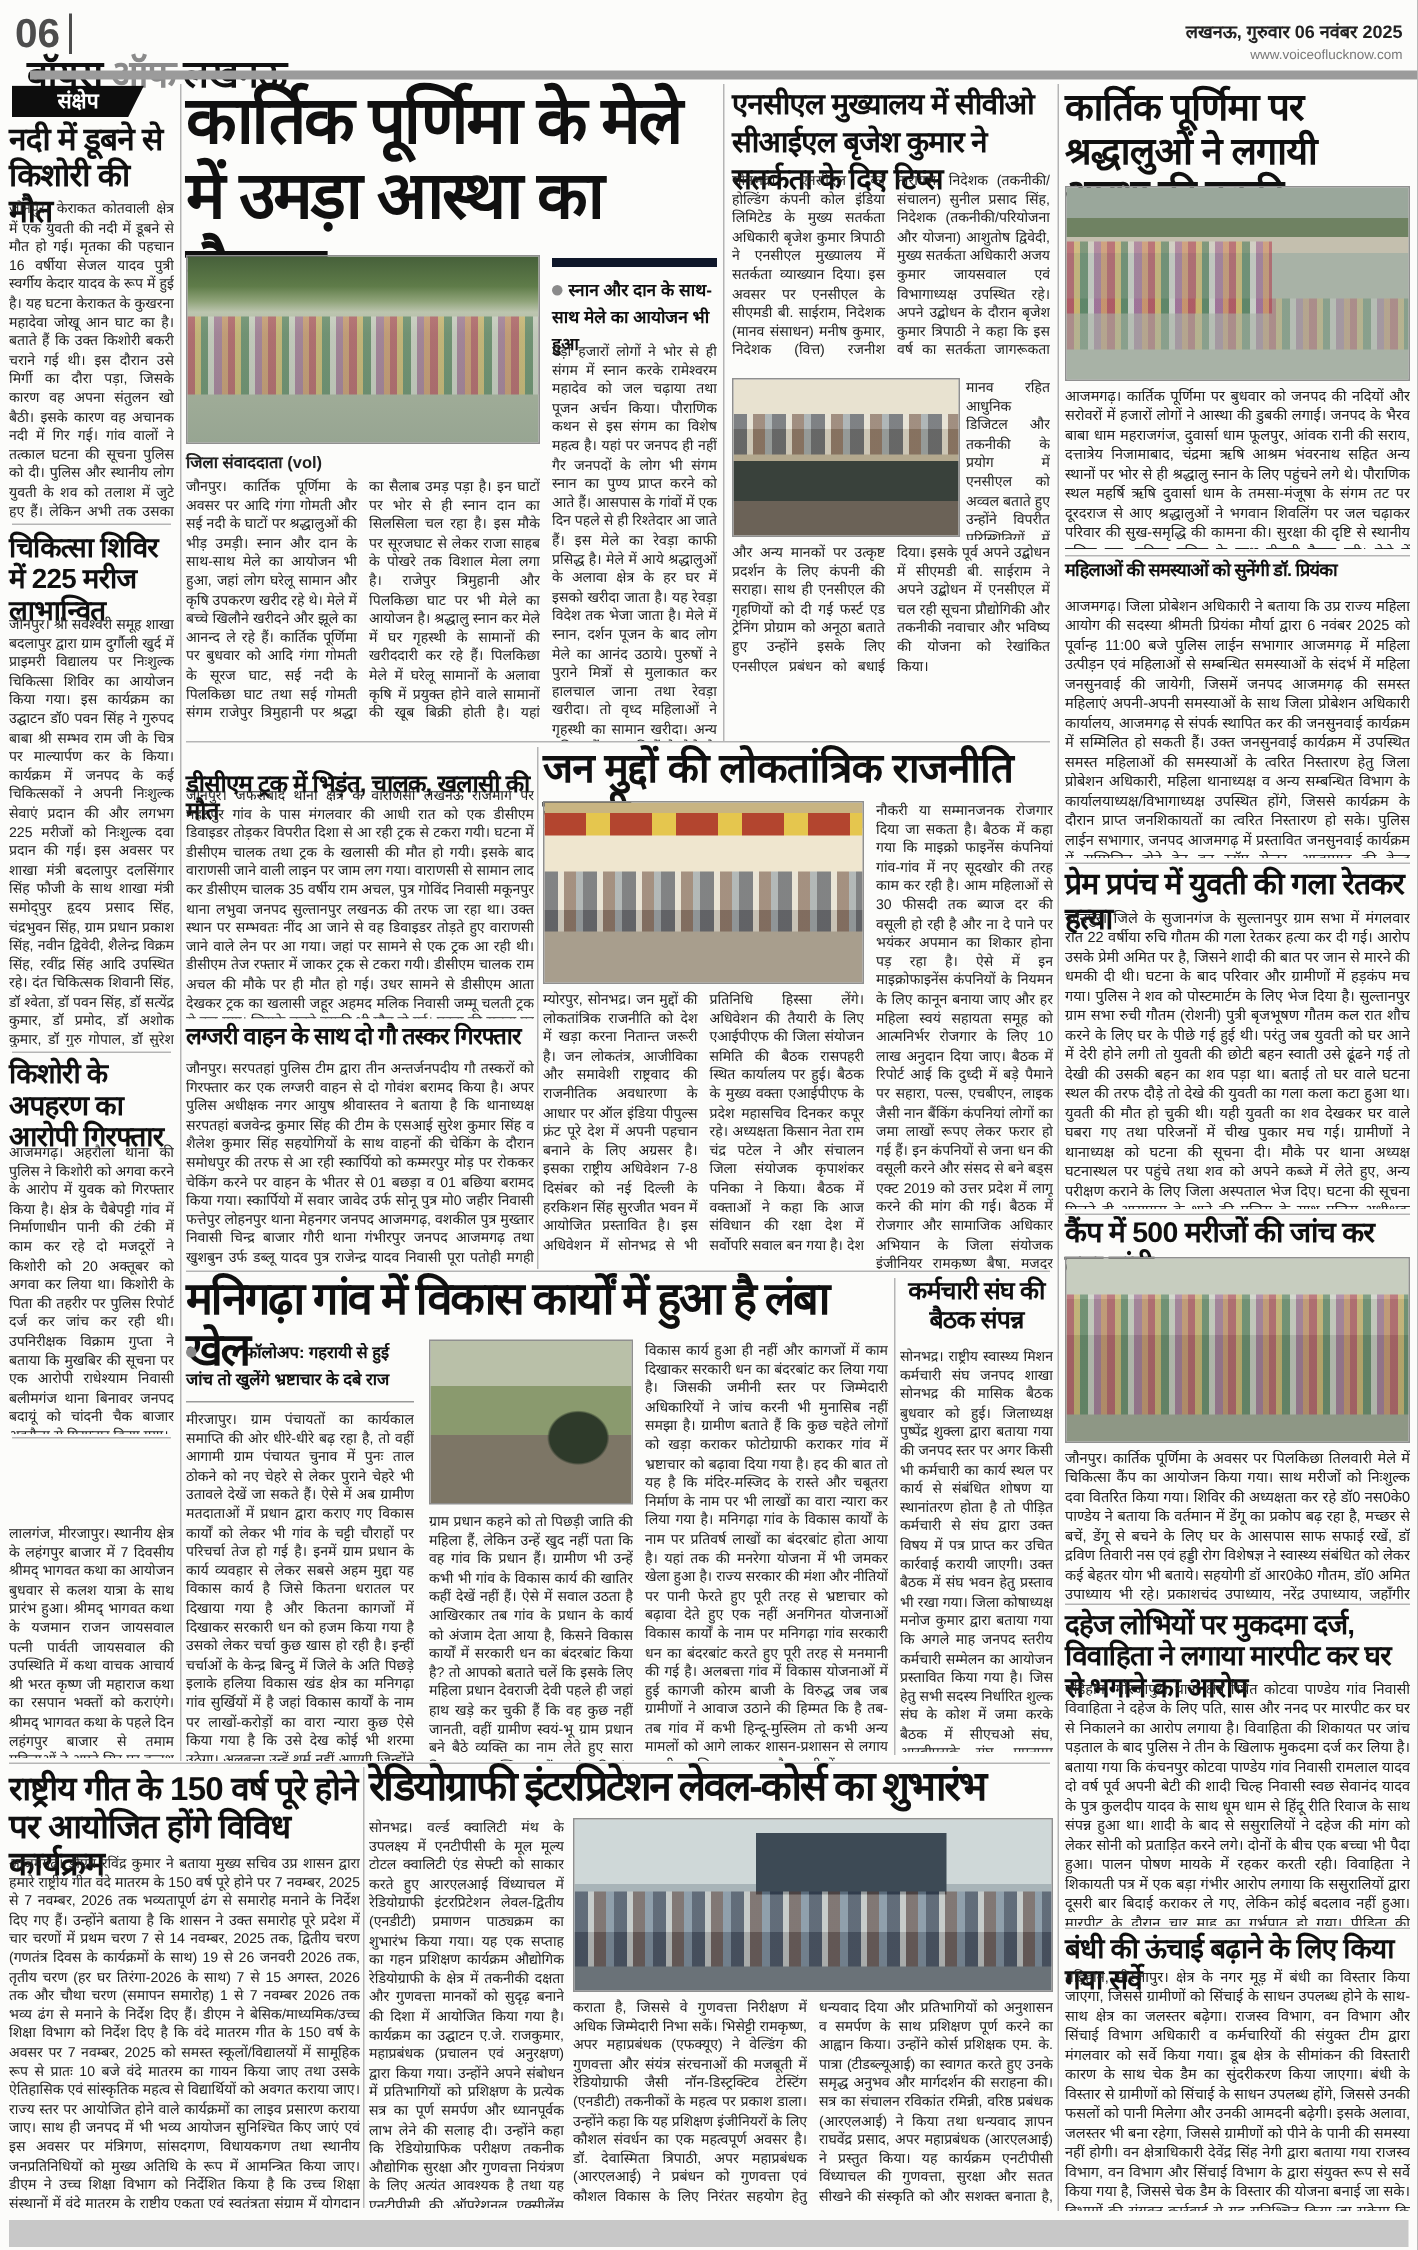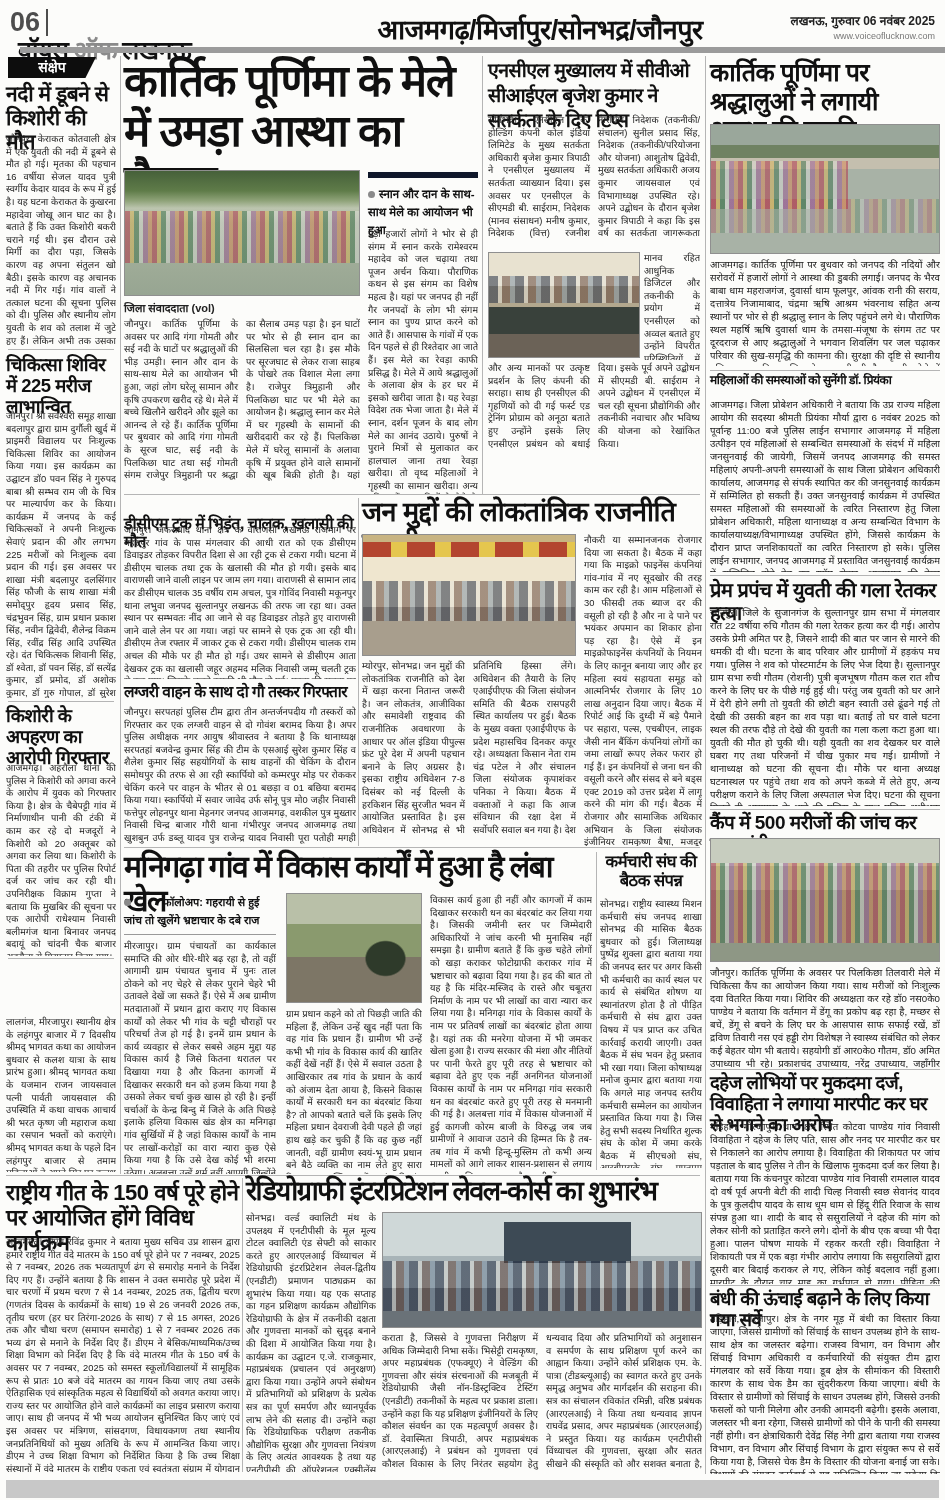--- a/index.html
+++ b/index.html
@@ -42,21 +42,20 @@
 <body>
 
 <div id="page">
 
   <div class="abs" style="left:10px;top:9px;display:flex;align-items:flex-start;flex-direction:column;">
     <div class="pgnum">06</div>
     <div class="masthead" style="margin-left:8px;margin-top:2px;">
       <span>वॉयस</span><span class="mid">ऑफ</span><span>लखनऊ</span>
     </div>
   </div>
-  <div class="abs region" style="left:320px;top:10px;width:440px;">आजमगढ़/मिर्जापुर/सोनभद्र/जौनपुर</div>
   <div class="abs" style="right:10px;top:12px;width:200px;">
     <div class="dateline">लखनऊ, गुरुवार 06 नवंबर 2025</div>
     <div class="website">www.voiceoflucknow.com</div>
   </div>
   <div class="abs toprule" style="left:20px;right:0;top:47px;"></div>
 
   <div class="abs vr" style="left:120px;top:56px;height:1118px;"></div>
   <div class="abs vr" style="left:242px;top:1178px;height:294px;"></div>
   <div class="abs vr" style="left:482px;top:56px;height:438px;"></div>
   <div class="abs vr" style="left:705px;top:56px;height:1418px;"></div>

